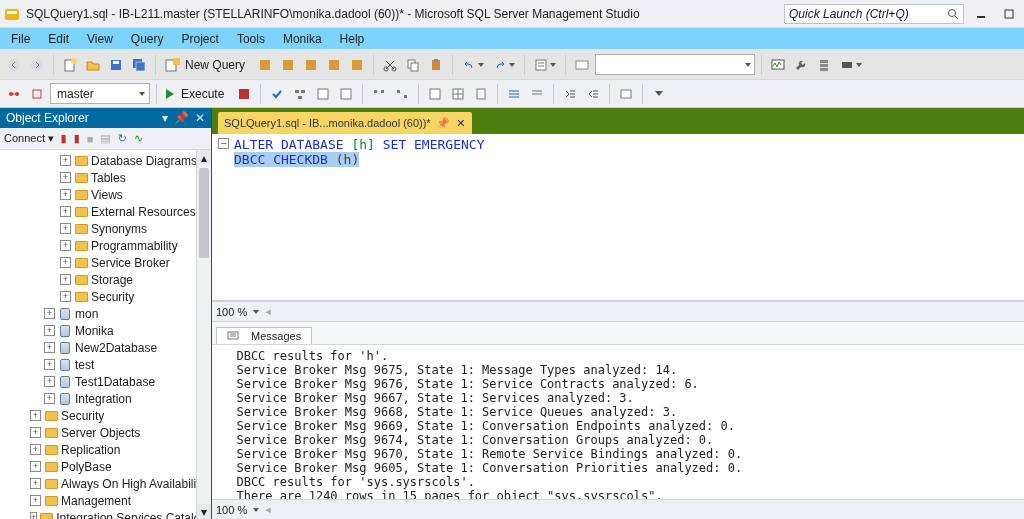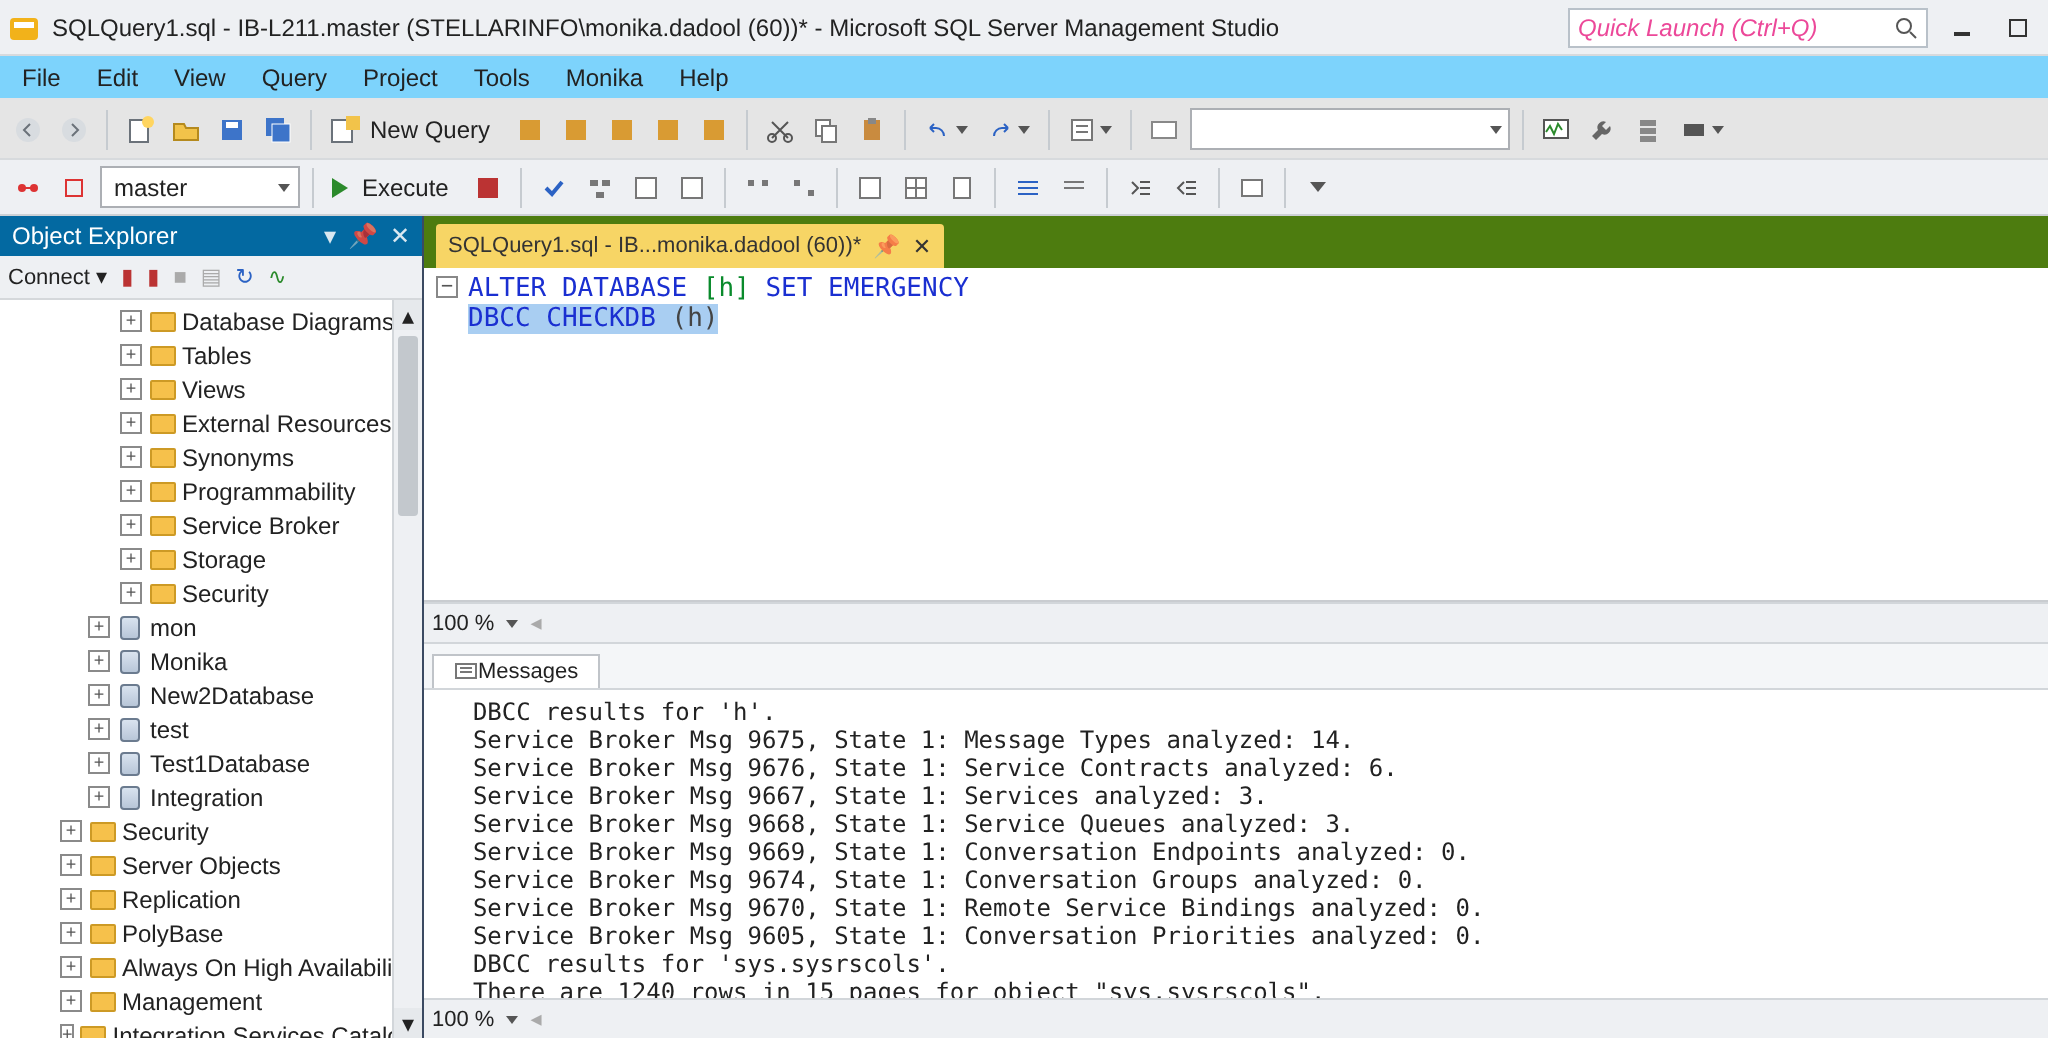--- a/index.html
+++ b/index.html
@@ -2,21 +2,21 @@
 <html><head>
 <meta charset="utf-8">
 <style>
   * { box-sizing: border-box; margin: 0; padding: 0; }
   html, body { width: 1024px; height: 519px; overflow: hidden; font-family: "Segoe UI", Tahoma, sans-serif; font-size: 12px; background: #fff; color: #222; }
   .titlebar { display: flex; align-items: center; height: 28px; background: #eef0f3; border-bottom: 1px solid #d7dadd; padding: 0 4px; }
   .titlebar .appicon { width: 16px; height: 16px; margin-right: 6px; }
   .titlebar .title { flex: 1; white-space: nowrap; overflow: hidden; text-overflow: ellipsis; }
   .quicklaunch { display: flex; align-items: center; gap: 6px; }
   .ql-box { border: 1px solid #b9c1c9; background: #fff; height: 20px; display: flex; align-items: center; width: 180px; padding: 0 4px; }
-  .ql-box .placeholder { color: #ec4899; font-style: italic; flex: 1; }
+  .ql-box .placeholder { color: #0f172a; font-style: italic; flex: 1; }
   .win-btn { width: 22px; height: 18px; display: flex; align-items: center; justify-content: center; cursor: default; }
   .menubar { display: flex; align-items: center; height: 22px; background: #7dd3fc; border-bottom: 1px solid #e2e4e7; padding-left: 2px; }
   .menubar span { padding: 2px 9px; cursor: default; }
   .toolbar { display: flex; align-items: center; height: 30px; background: #e5e5e5; border-bottom: 1px solid #d7dadd; padding: 0 4px; gap: 3px; }
   .toolbar2 { display: flex; align-items: center; height: 28px; background: #eef0f3; border-bottom: 1px solid #cdd1d5; padding: 0 4px; gap: 3px; }
   .tb-btn { min-width: 20px; height: 22px; display: flex; align-items: center; justify-content: center; padding: 0 3px; cursor: default; }
   .tb-sep { width: 1px; height: 20px; background: #c6cbd0; margin: 0 3px; }
   .tb-btn svg, .titlebar svg, .win-btn svg { display: block; }
   .tb-label { padding: 0 4px; }
   .dbselect { display: flex; align-items: center; border: 1px solid #acafb4; background: #fff; height: 21px; padding: 0 4px 0 6px; min-width: 100px; }
@@ -47,21 +47,21 @@
   .tab { background: #f7d565; color: #333; height: 22px; display: flex; align-items: center; padding: 0 6px; font-size: 11px; border-top-left-radius:2px; border-top-right-radius:2px; max-width: 260px; }
   .tab .pin { margin-left: 6px; opacity:.6; }
   .tab .close { margin-left: 6px; cursor:default; }
   .sql-pane { flex: 1; background:#fff; border-bottom:1px solid #c9ccd0; font-family: Consolas, monospace; font-size: 13px; padding: 3px 6px 3px 22px; position:relative; }
   .outline-toggle { position:absolute; left:6px; top:4px; width:11px; height:11px; border:1px solid #888; display:flex; align-items:center; justify-content:center; font-size:10px; color:#555; background:#fff;}
   .sql-pane .kw-blue { color:#1a2fd1; }
   .sql-pane .kw-green { color:#098a2b; }
   .sql-pane .hl { background:#a9cef2; }
   .zoom-row { height: 20px; background:#eef0f3; border-top:1px solid #d2d6da; display:flex; align-items:center; padding:0 4px; font-size:11px; gap:6px;}
   .msgs-tabs { height: 24px; background:#f4f6f8; border-top:1px solid #d2d6da; border-bottom:1px solid #d2d6da; display:flex; align-items:flex-end; }
-  .msgs-tab { border:1px solid #c0c4c9; border-bottom:none; background:#fff; padding:2px 10px; margin-left:4px; font-size:11px; display:flex; align-items:center; gap:0;}
+  .msgs-tab { border:1px solid #c0c4c9; border-bottom:none; background:#fff; padding:2px 10px; margin-left:4px; font-size:11px; display:flex; align-items:center; gap:12px;}
   .msgs-body { flex: 0 0 154px; background:#fff; font-family: Consolas, monospace; font-size:12px; padding:4px 10px; overflow:hidden; white-space:pre; }
   .zoom-row.bottom { border-top:1px solid #d2d6da; }
   .chev { width:0; height:0; border-left:4px solid transparent; border-right:4px solid transparent; border-top:5px solid #555; display:inline-block;}
   .chev-sm { border-left-width:3px;border-right-width:3px;border-top-width:4px;}
   .exec-tri { width:0;height:0;border-top:5px solid transparent;border-bottom:5px solid transparent;border-left:8px solid #2b8a2b; display:inline-block; margin-right:3px;}
 </style>
 </head>
 <body>
 
 <div class="titlebar">

